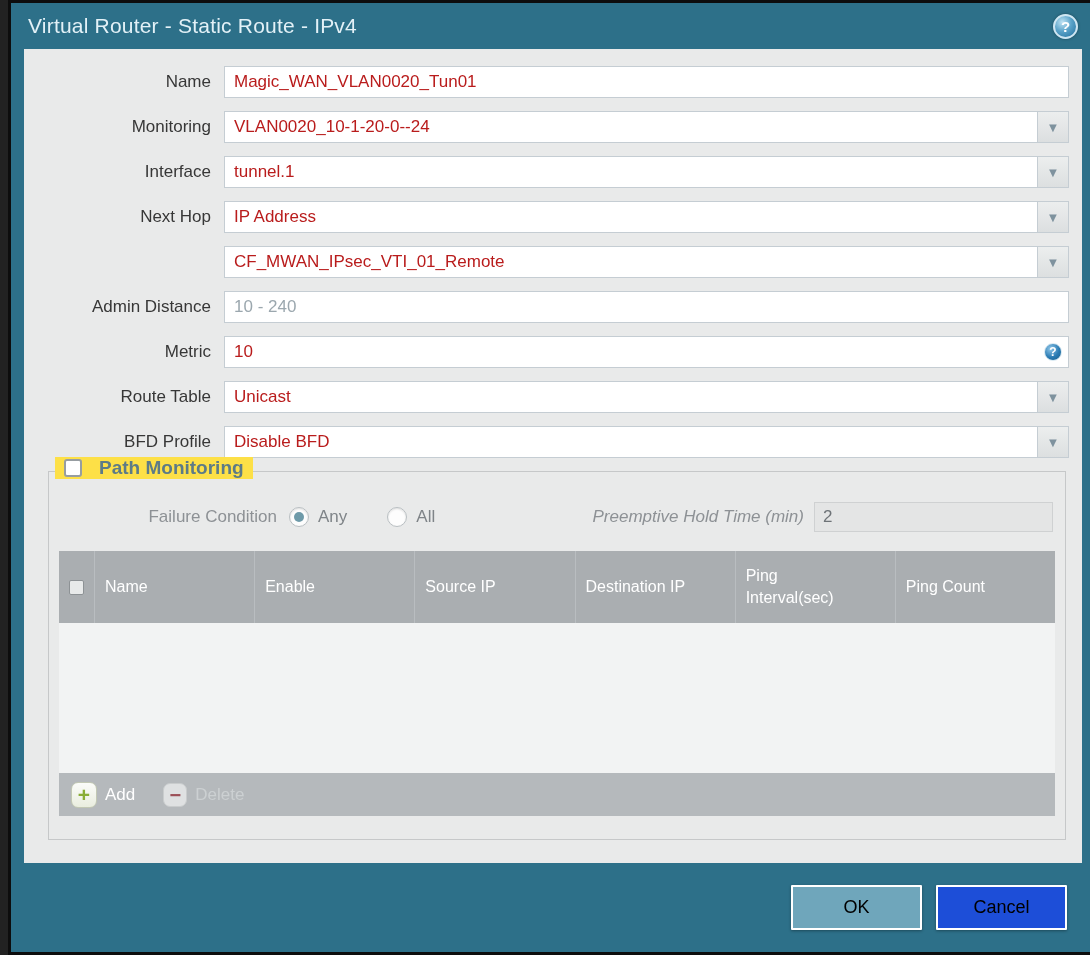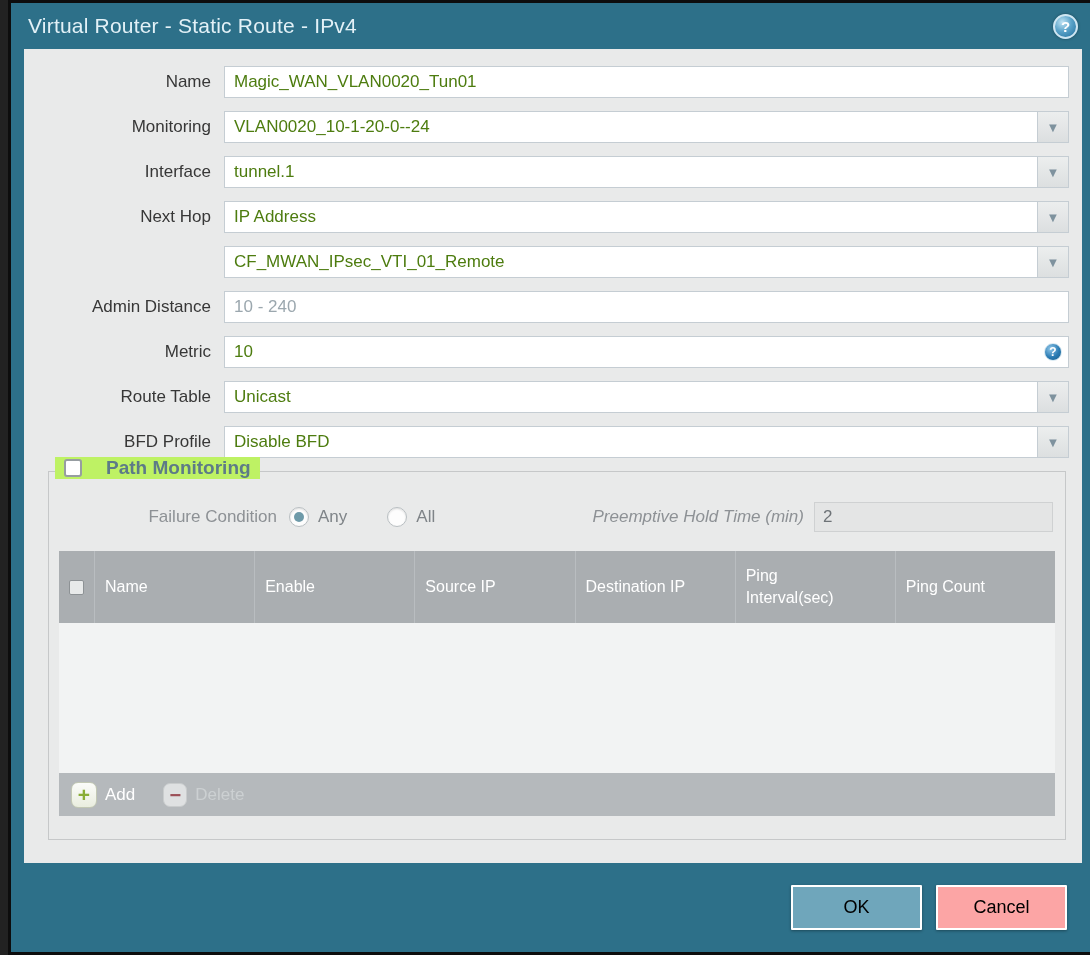--- a/index.html
+++ b/index.html
@@ -30,21 +30,21 @@
   .dialog-body {
     flex: 1; margin: 0 13px; background: #e9eaea;
     padding-top: 17px; min-height: 0;
   }
 
   .form-row { display: flex; align-items: center; margin: 0 13px 13px 0; height: 32px; }
   .form-label { flex: 0 0 200px; text-align: right; padding-right: 13px; font-size: 17px; color: #373737; white-space: nowrap; }
   .form-field { flex: 1; display: flex; position: relative; height: 32px; }
   input.tf {
     flex: 1; min-width: 0; height: 32px; border: 1px solid #c5cdd3;
-    padding: 0 9px; font-size: 17px; color: #4d7c0f; background: #fff;
+    padding: 0 9px; font-size: 17px; color: #b91c1c; background: #fff;
     outline: none; font-family: inherit;
   }
   input.tf::placeholder { color: #9ba7ae; opacity: 1; }
   .dd-btn {
     flex: 0 0 31px; height: 32px;
     background: linear-gradient(#eceeee, #dcdfe0);
     border: 1px solid #c5cdd3; border-left: none;
     color: #7e929e; font-size: 13px;
     display: flex; align-items: center; justify-content: center; cursor: pointer;
   }
@@ -55,22 +55,22 @@
     display: flex; align-items: center; justify-content: center;
     border: 1px solid #d9e9f2; cursor: pointer;
   }
 
   
   .pm-fieldset {
     margin: 12px 16px 0 24px; border: 1px solid #c6c8c9;
     position: relative; padding: 0 10px; height: 369px;
   }
   .pm-legend {
-    position: absolute; top: -15px; left: 6px; background: #bef264;
-    padding: 0 9px; display: flex; align-items: center; gap: 24px;
+    position: absolute; top: -15px; left: 6px; background: #fde047;
+    padding: 0 9px; display: flex; align-items: center; gap: 17px;
   }
   .checkbox {
     width: 18px; height: 18px; background: #fff; border: 2px solid #979da1;
     border-radius: 3px; cursor: pointer;
   }
   .pm-legend-text { color: #5d7b87; font-weight: bold; font-size: 19px; }
 
   .fc-row { display: flex; align-items: center; margin-top: 30px; font-size: 17px; color: #8d9195; height: 30px; }
   .fc-label { flex: 0 0 230px; text-align: right; padding-right: 12px; }
   .radio {
@@ -118,21 +118,21 @@
   .tb-del .tb-label { color: #ccd0d2; }
 
   
   .footer { flex: 0 0 89px; display: flex; align-items: center; justify-content: flex-end; gap: 14px; padding-right: 28px; }
   .btn {
     width: 131px; height: 45px; border-radius: 1px; border: 2px solid #fff;
     font-size: 18px; color: #000; display: flex; align-items: center; justify-content: center;
     cursor: pointer; box-shadow: 0 1px 3px rgba(0,0,0,.35); font-family: inherit;
   }
   .btn-ok { background: #6fa6bb; }
-  .btn-cancel { background: #fca5a5; }
+  .btn-cancel { background: #1d4ed8; }
 </style>
 </head>
 <body>
 
 <div class="window">
 
   <div class="titlebar">
     <div class="title">Virtual Router - Static Route - IPv4</div>
     <div class="help-icon-top">?</div>
   </div>

